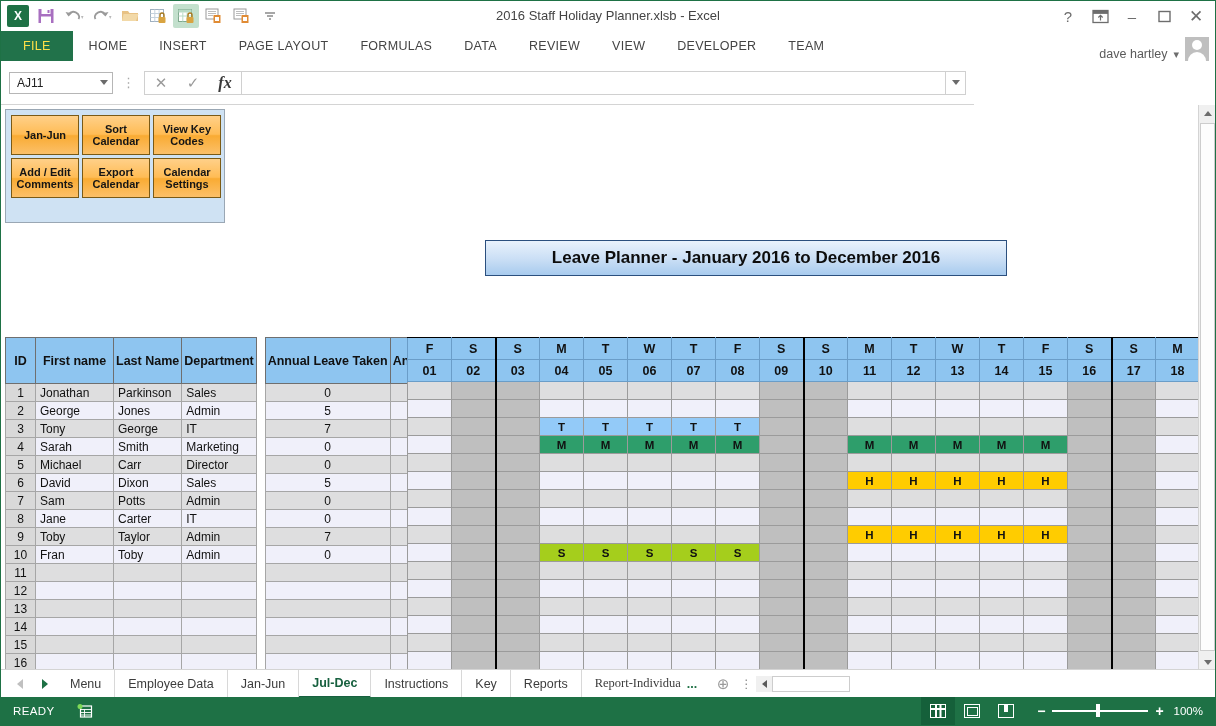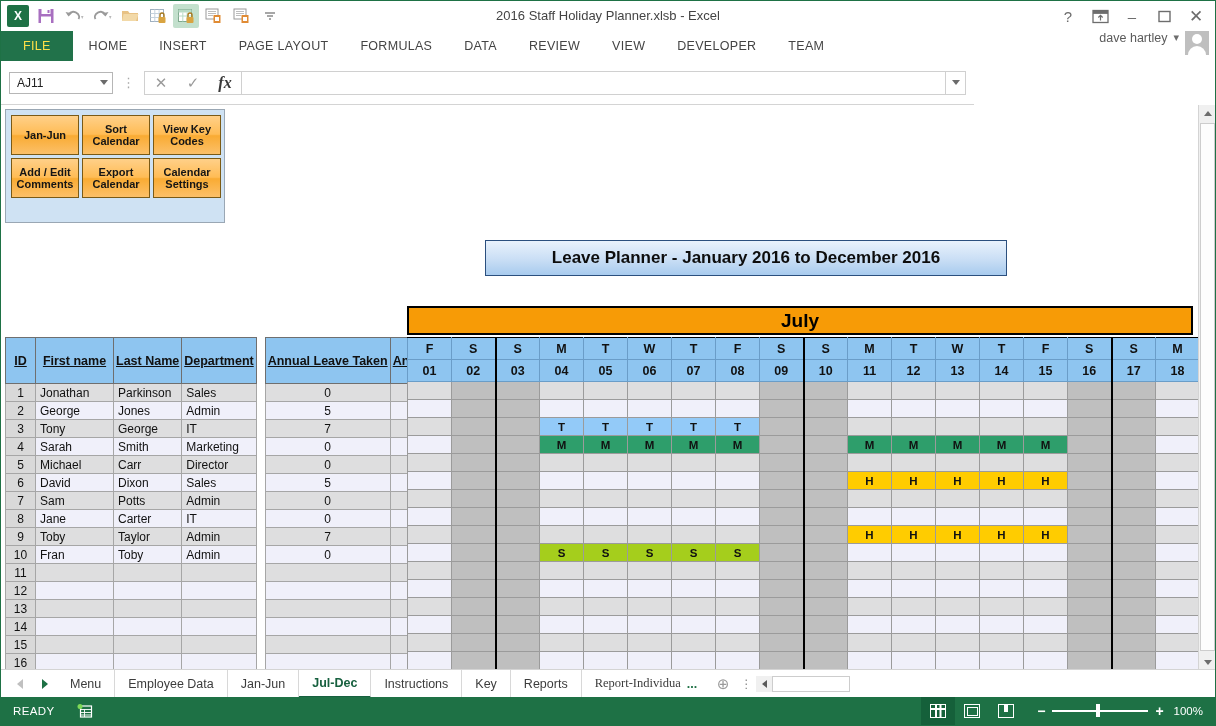--- a/index.html
+++ b/index.html
@@ -41,21 +41,21 @@
   #ribbon {
     position: absolute; left: 0; top: 30px; width: 1214px; height: 30px;
     background: #ffffff;
   }
   #tabs { position: absolute; left: 0; top: 0; display: flex; height: 30px; align-items: stretch; }
   .rtab {
     padding: 0 16px; display: flex; align-items: center; font-size: 12.5px;
     color: #444; letter-spacing: .3px;
   }
   .rtab.file { background: #21724a; color: #fde047; font-weight: normal; padding: 0 22px; }
-  #userbox { position: absolute; right: 6px; top: 0; height: 30px; display: flex; align-items: flex-start; gap: 6px; }
+  #userbox { position: absolute; right: 6px; top: 0; height: 30px; display: flex; align-items: flex-end; gap: 6px; }
   #username { font-size: 12.5px; color: #5a5a5a; }
   #avatar { width: 24px; height: 24px; background: #bfbfbf; position: relative; overflow: hidden; }
   #avatar::before { content:""; position:absolute; left:7px; top:3px; width:10px; height:10px; border-radius:50%; background:#fff; }
   #avatar::after { content:""; position:absolute; left:3px; top:15px; width:18px; height:12px; border-radius:9px 9px 0 0; background:#fff; }
 
   
   #fbar {
     position: absolute; left: 0; top: 60px; width: 973px; height: 44px;
     background: #fff; border-bottom: 1px solid #d4d4d4;
     display: flex; align-items: center; padding: 0 8px;
@@ -131,21 +131,21 @@
   #lefttable {
     position: absolute; left: 4px; top: 232px;
     border-collapse: collapse; table-layout: fixed;
   }
   #lefttable td, #lefttable th {
     border: 1px solid #a6a6a6; font-size: 12px; color: #111; height: 18px;
     padding: 0 4px; overflow: hidden; white-space: nowrap;
   }
   #lefttable thead th {
     background: #8ec5f0; text-align: center; height: 46px; font-size: 12.5px;
-    border: 1px solid #6f6f6f; line-height: 14px; padding: 0 2px; text-decoration: underline;
+    border: 1px solid #6f6f6f; line-height: 14px; padding: 0 2px;
   }
   #lefttable td.idc { text-align: center; background: #d9d9d9; width: 30px; }
   #lefttable td.num { text-align: center; }
   .rowA td { background: #dededf; }
   .rowB td { background: #f0f0fa; }
   .gapcol { border: none !important; background: #fff !important; width: 8px; }
 
   
   #caltable {
     position: absolute; left: 406px; top: 232px;
@@ -374,23 +374,20 @@
       <div class="btnrow">
         <div class="obtn">Add / Edit Comments</div>
         <div class="obtn">Export Calendar</div>
         <div class="obtn">Calendar Settings</div>
       </div>
     </div>
   </div>
 
   <div id="banner">Leave Planner - January 2016 to December 2016</div>
 
-  <div id="monthbar">
-    <span>July</span>
-  </div>
 
   <table id="lefttable">
     <colgroup>
       <col style="width:30px">
         <col style="width:78px">
         <col style="width:68px">
         <col style="width:70px">
       <col class="gapcol" style="width:8px">
       <col style="width:72px">
         <col style="width:76px">

